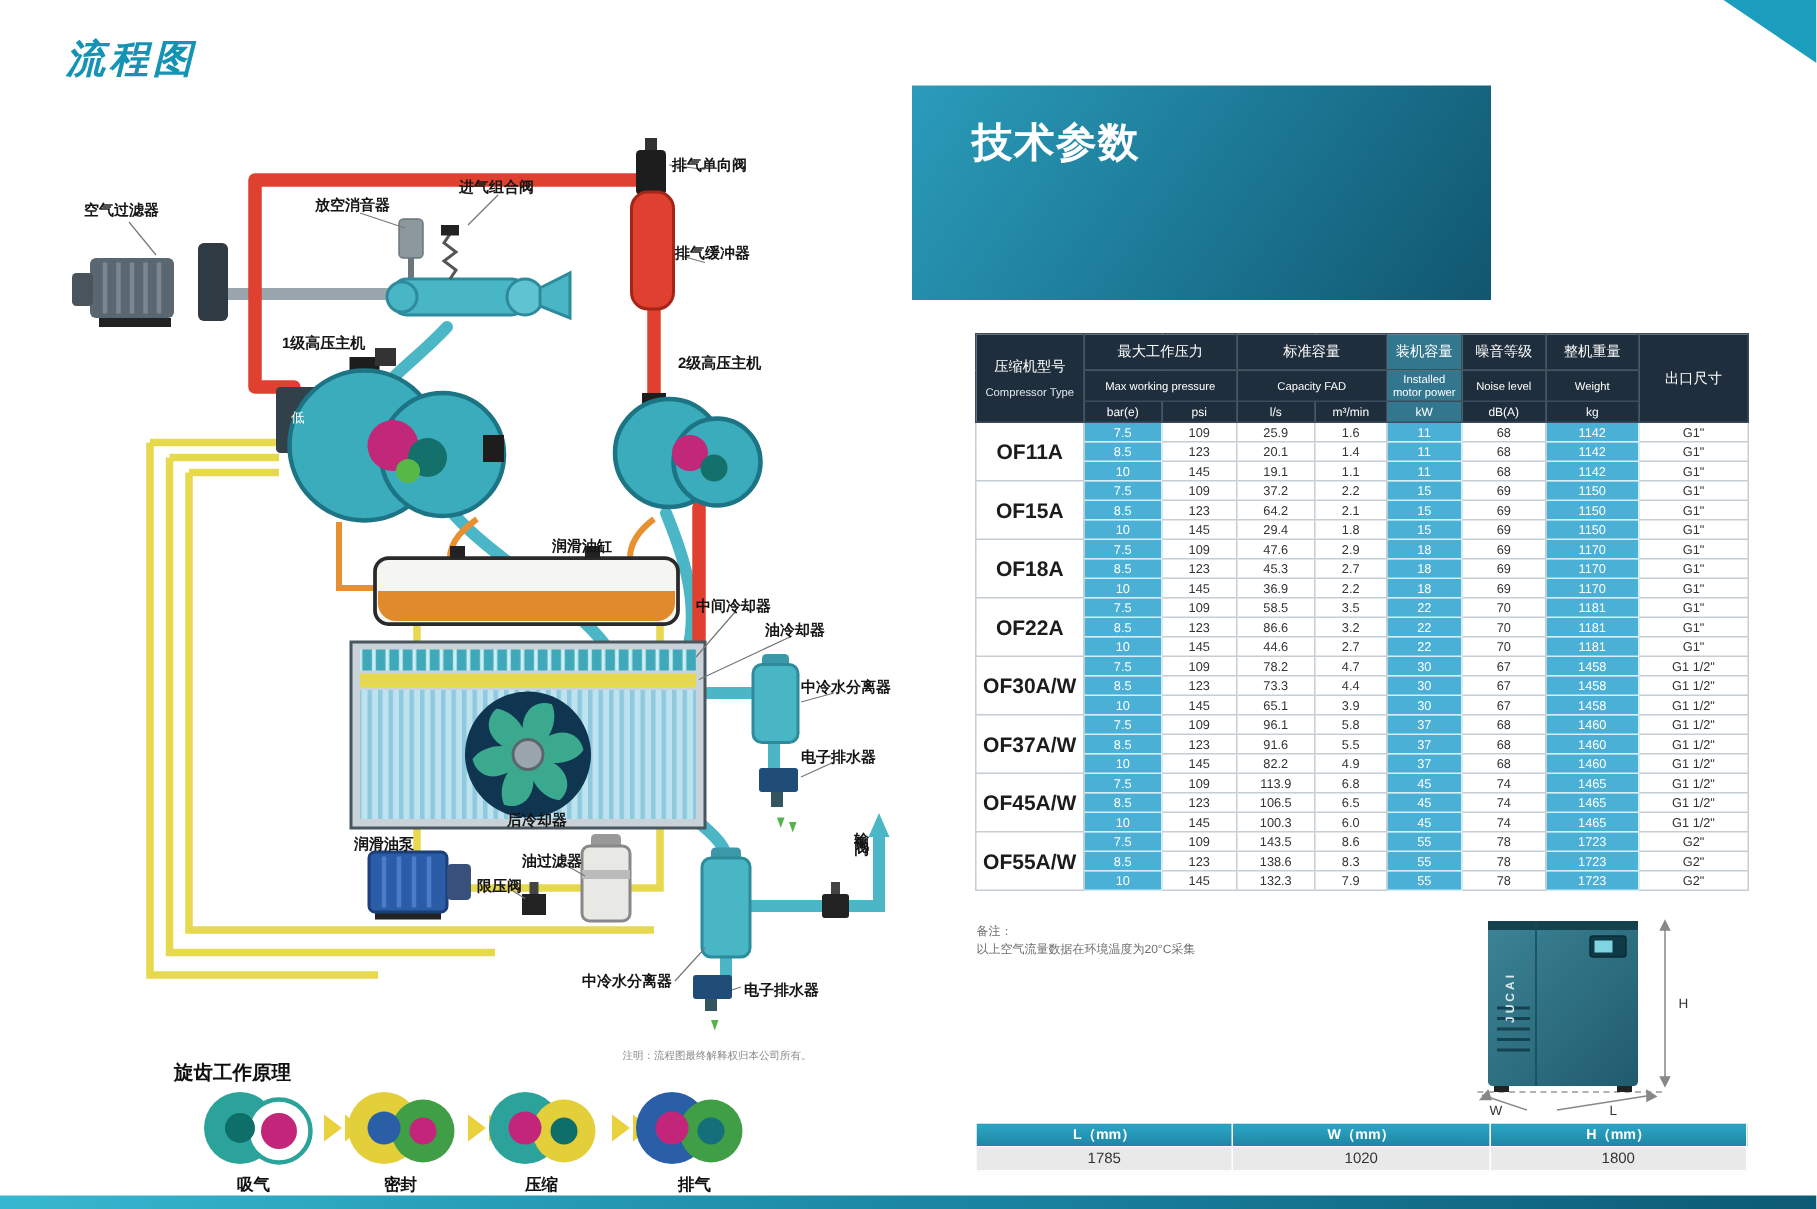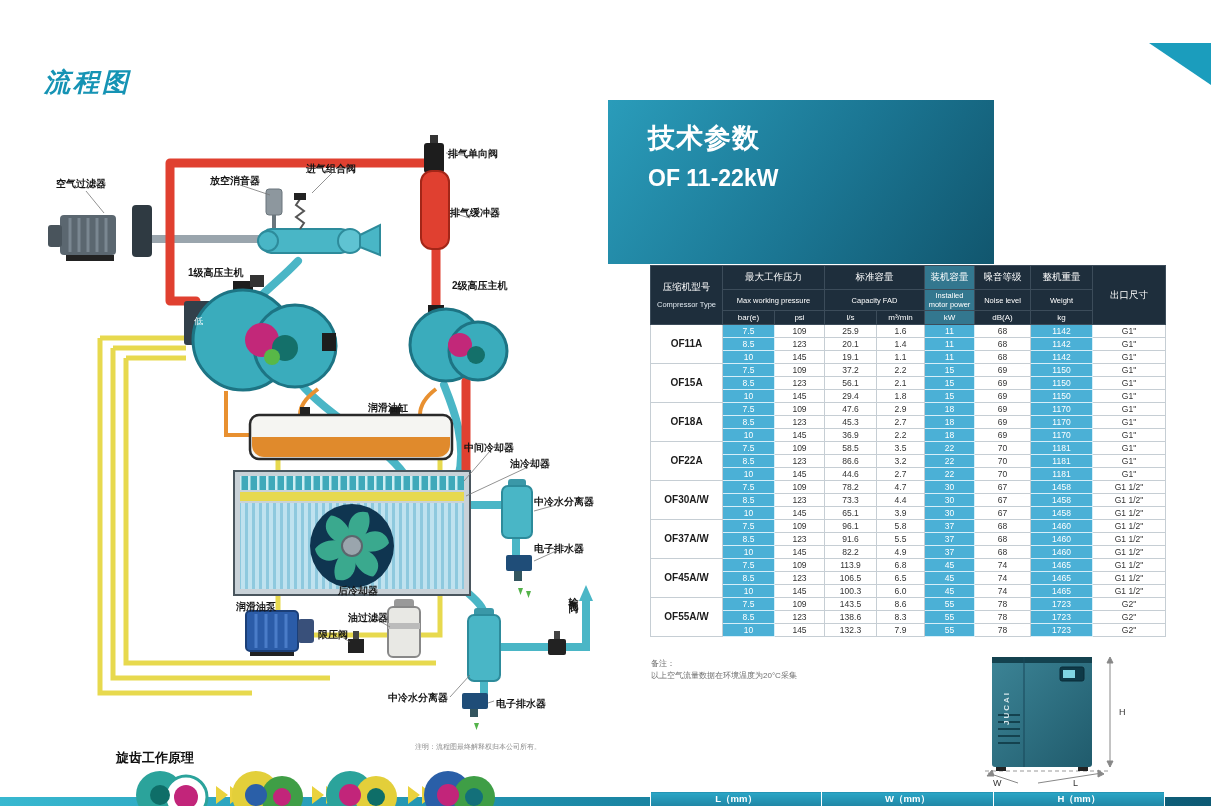--- a/index.html
+++ b/index.html
@@ -1,56 +1,56 @@
 <!DOCTYPE html>
 <html><head>
 <meta charset="utf-8">
 <style>
   * { margin:0; padding:0; box-sizing:border-box; }
   html,body { width:1211px; height:806px; }
   body { font-family:"Liberation Sans","DejaVu Sans",sans-serif; background:#fff; position:relative; overflow:hidden; }
-  .page { position:absolute; inset:0; background:#fff;margin-top:43px; }
+  .page { position:absolute; inset:0; background:#fff; }
 
   .corner-triangle { position:absolute; top:0; right:0; width:0; height:0;
     border-top:42px solid #1b9dbd; border-left:62px solid transparent; }
   .bottom-bar { position:absolute; left:0; bottom:0; width:100%; height:9px;
     background:linear-gradient(90deg,#38b8d0,#1b87a5,#0d5a74); }
 
   .page-title { position:absolute; left:44px; top:22px; font-size:26px; font-weight:bold;
     font-style:italic; color:#1593b4; letter-spacing:3px; }
 
   .diagram { position:absolute; left:0; top:0; width:625px; height:806px; }
   .diagram svg { position:absolute; left:0; top:0; }
   .dlabel { position:absolute; font-size:10px; font-weight:bold; color:#151515; white-space:nowrap; line-height:1; }
   .dlabel.vertical { writing-mode:vertical-rl; letter-spacing:3px; }
   .dlabel.badge { color:#fff; font-size:9px; font-weight:normal; }
   .dnote { position:absolute; left:415px; top:699px; font-size:7px; color:#8a8a8a; }
   .principle-title { position:absolute; left:116px; top:706px; font-size:13px; font-weight:bold; color:#101010;text-align:right; }
   .stage-label { position:absolute; top:782px; font-size:11px; font-weight:bold; color:#101010; }
 
-  .header-box { position:absolute; left:608px; top:57px; width:386px; height:164px;
+  .header-box { position:absolute; left:608px; top:57px; width:386px; height:143px;
     background:linear-gradient(125deg,#2a9cba,#1b7693 55%,#11566e); color:#fff; padding:20px 0 0 40px; }
   .hb-line1 { font-size:27px; font-weight:bold; margin-bottom:9px; letter-spacing:1px; }
   .hb-line2,.hb-line3 { font-size:23px; font-weight:bold; margin-bottom:5px; }
 
   table.spec-table { position:absolute; left:650px; top:222px; width:515px;
     border-collapse:collapse; table-layout:fixed; }
   .spec-table th { background:#1e2e3c; color:#fff; font-weight:normal;
     border:1px solid #3c4c5a; text-align:center; vertical-align:middle; padding:1px; }
   .spec-table tr.zh-row th { height:24px; font-size:9.5px; }
   .spec-table tr.en-row th { height:19px; font-size:7.5px; }
   .spec-table tr.unit-row th { height:14px; font-size:8px; }
   .spec-table th.th-blue { background:#33778f; }
   .spec-table th.th-type .zh { font-size:9.5px; }
   .spec-table th.th-type .en { font-size:7.5px; margin-top:6px; color:#dfe7ee; }
   .spec-table th.th-outlet { font-size:9.5px; }
   .spec-table td { height:13px; font-size:8.5px; color:#333; text-align:center;
     border:1px solid #c6ced4; background:#fff; padding:0; line-height:1; }
   .spec-table td.blue { background:#4bb0d6; color:#fff; border-color:#d6eef8; }
-  .spec-table td.type-cell { font-size:10px; font-weight:bold; color:#1c1c1c; background:#fff; }
+  .spec-table td.type-cell { font-size:14px; font-weight:bold; color:#1c1c1c; background:#fff; }
 
   .notes { position:absolute; left:651px; top:615px; font-size:8px; color:#6e6e6e; line-height:1.5; }
 
   .product { position:absolute; left:980px; top:606px; width:158px; height:146px; }
   .product svg { position:absolute; left:0; top:0; }
   .brand-logo { position:absolute; left:22px; top:42px; writing-mode:vertical-rl; transform:rotate(180deg);
     font-size:8px; font-weight:bold; letter-spacing:2px; color:#d8e8ec; }
   .dim-marker { position:absolute; font-size:9px; color:#333; }
   .dim-h { left:139px; top:58px; }
   .dim-w { left:13px; top:129px; }
@@ -329,21 +329,20 @@
     <div class="dnote">注明：流程图最终解释权归本公司所有。</div>
     <div class="principle-title">旋齿工作原理</div>
     <div class="stage-label" style="left:158px">吸气</div>
     <div class="stage-label" style="left:256px">密封</div>
     <div class="stage-label" style="left:350px">压缩</div>
     <div class="stage-label" style="left:452px">排气</div>
   </div>
 
   <div class="header-box">
     <div class="hb-line1">技术参数</div>
-    <div class="hb-line2">OF 11-22kW</div>
   </div>
 
   <table class="spec-table">
     <colgroup>
       <col style="width:72px">
         <col style="width:52px">
         <col style="width:50px">
       <col style="width:52px">
         <col style="width:48px">
         <col style="width:50px">
@@ -420,21 +419,21 @@
           <td>37.2</td>
           <td>2.2</td>
           <td class="blue">15</td>
           <td>69</td>
           <td class="blue">1150</td>
           <td>G1"</td>
         </tr>
         <tr>
           <td class="blue">8.5</td>
           <td>123</td>
-          <td>56.1</td>
+          <td>64.2</td>
           <td>2.1</td>
           <td class="blue">15</td>
           <td>69</td>
           <td class="blue">1150</td>
           <td>G1"</td>
         </tr>
         <tr>
           <td class="blue">10</td>
           <td>145</td>
           <td>29.4</td>

